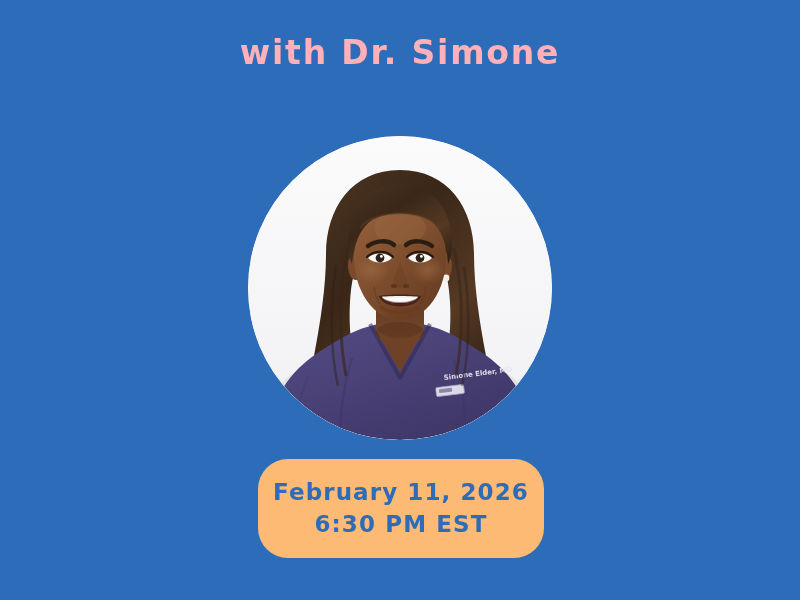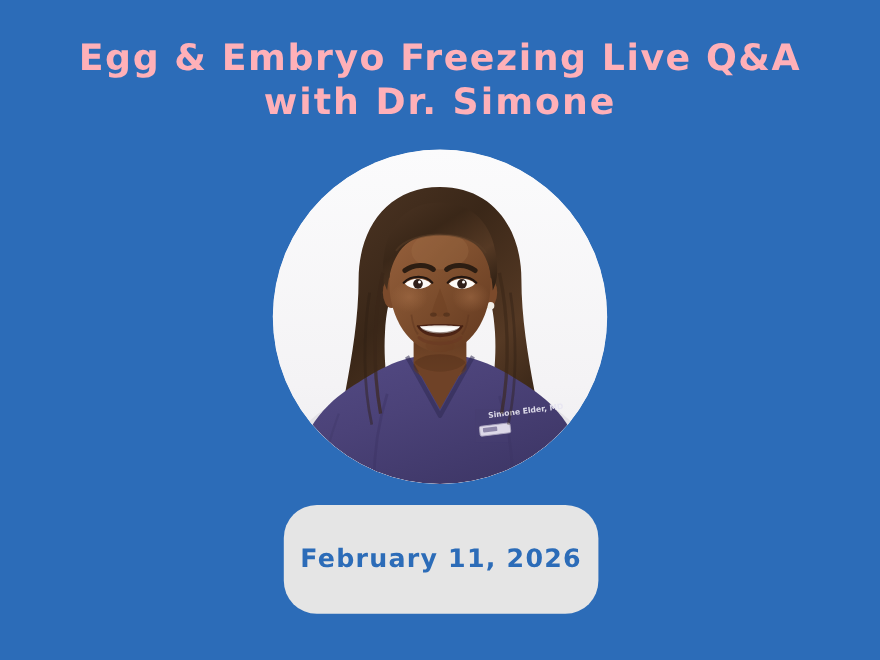--- a/index.html
+++ b/index.html
@@ -59,21 +59,21 @@
 
   .portrait svg { display: block; width: 304px; height: 304px; }
 
   
   .date-badge {
     position: absolute;
     left: 258px;
     top: 459px;
     width: 286px;
     height: 99px;
-    background: #e5e5e5;
+    background: #fdba74;
     border-radius: 30px;
     display: flex;
     flex-direction: column;
     align-items: center;
     justify-content: center;
     gap: 5px;
   }
 
   .date-line {
     color: #2c6cb8;
@@ -83,21 +83,20 @@
     line-height: 27px;
     white-space: nowrap;
   }
 </style>
 </head>
 <body>
 
 <div class="poster">
 
   <div class="title-block">
-    <span class="title-line line1">Egg &amp; Embryo Freezing Live Q&amp;A</span>
     <span class="title-line line2">with Dr. Simone</span>
   </div>
 
   <div class="portrait">
     <svg viewBox="0 0 304 304" xmlns="http://www.w3.org/2000/svg">
       <defs>
         <clipPath id="circleClip">
           <circle cx="152" cy="152" r="152"></circle>
         </clipPath>
         <linearGradient id="bgGrad" x1="0" y1="0" x2="0" y2="1">
@@ -235,15 +234,16 @@
         <path d="M126 150 C 127 158, 129 164, 132 168" fill="none" stroke="#5e3620" stroke-width="1.6" opacity="0.45"></path>
         <path d="M178 150 C 177 158, 175 164, 172 168" fill="none" stroke="#5e3620" stroke-width="1.6" opacity="0.45"></path>
 
         <ellipse cx="152" cy="178" rx="13" ry="6" fill="#6b3d22" opacity="0.3"></ellipse>
       </g>
     </svg>
   </div>
 
   <div class="date-badge">
     <span class="date-line">February 11, 2026</span>
+    <span class="date-line">6:30 PM EST</span>
   </div>
 
 </div>
 
 </body></html>

